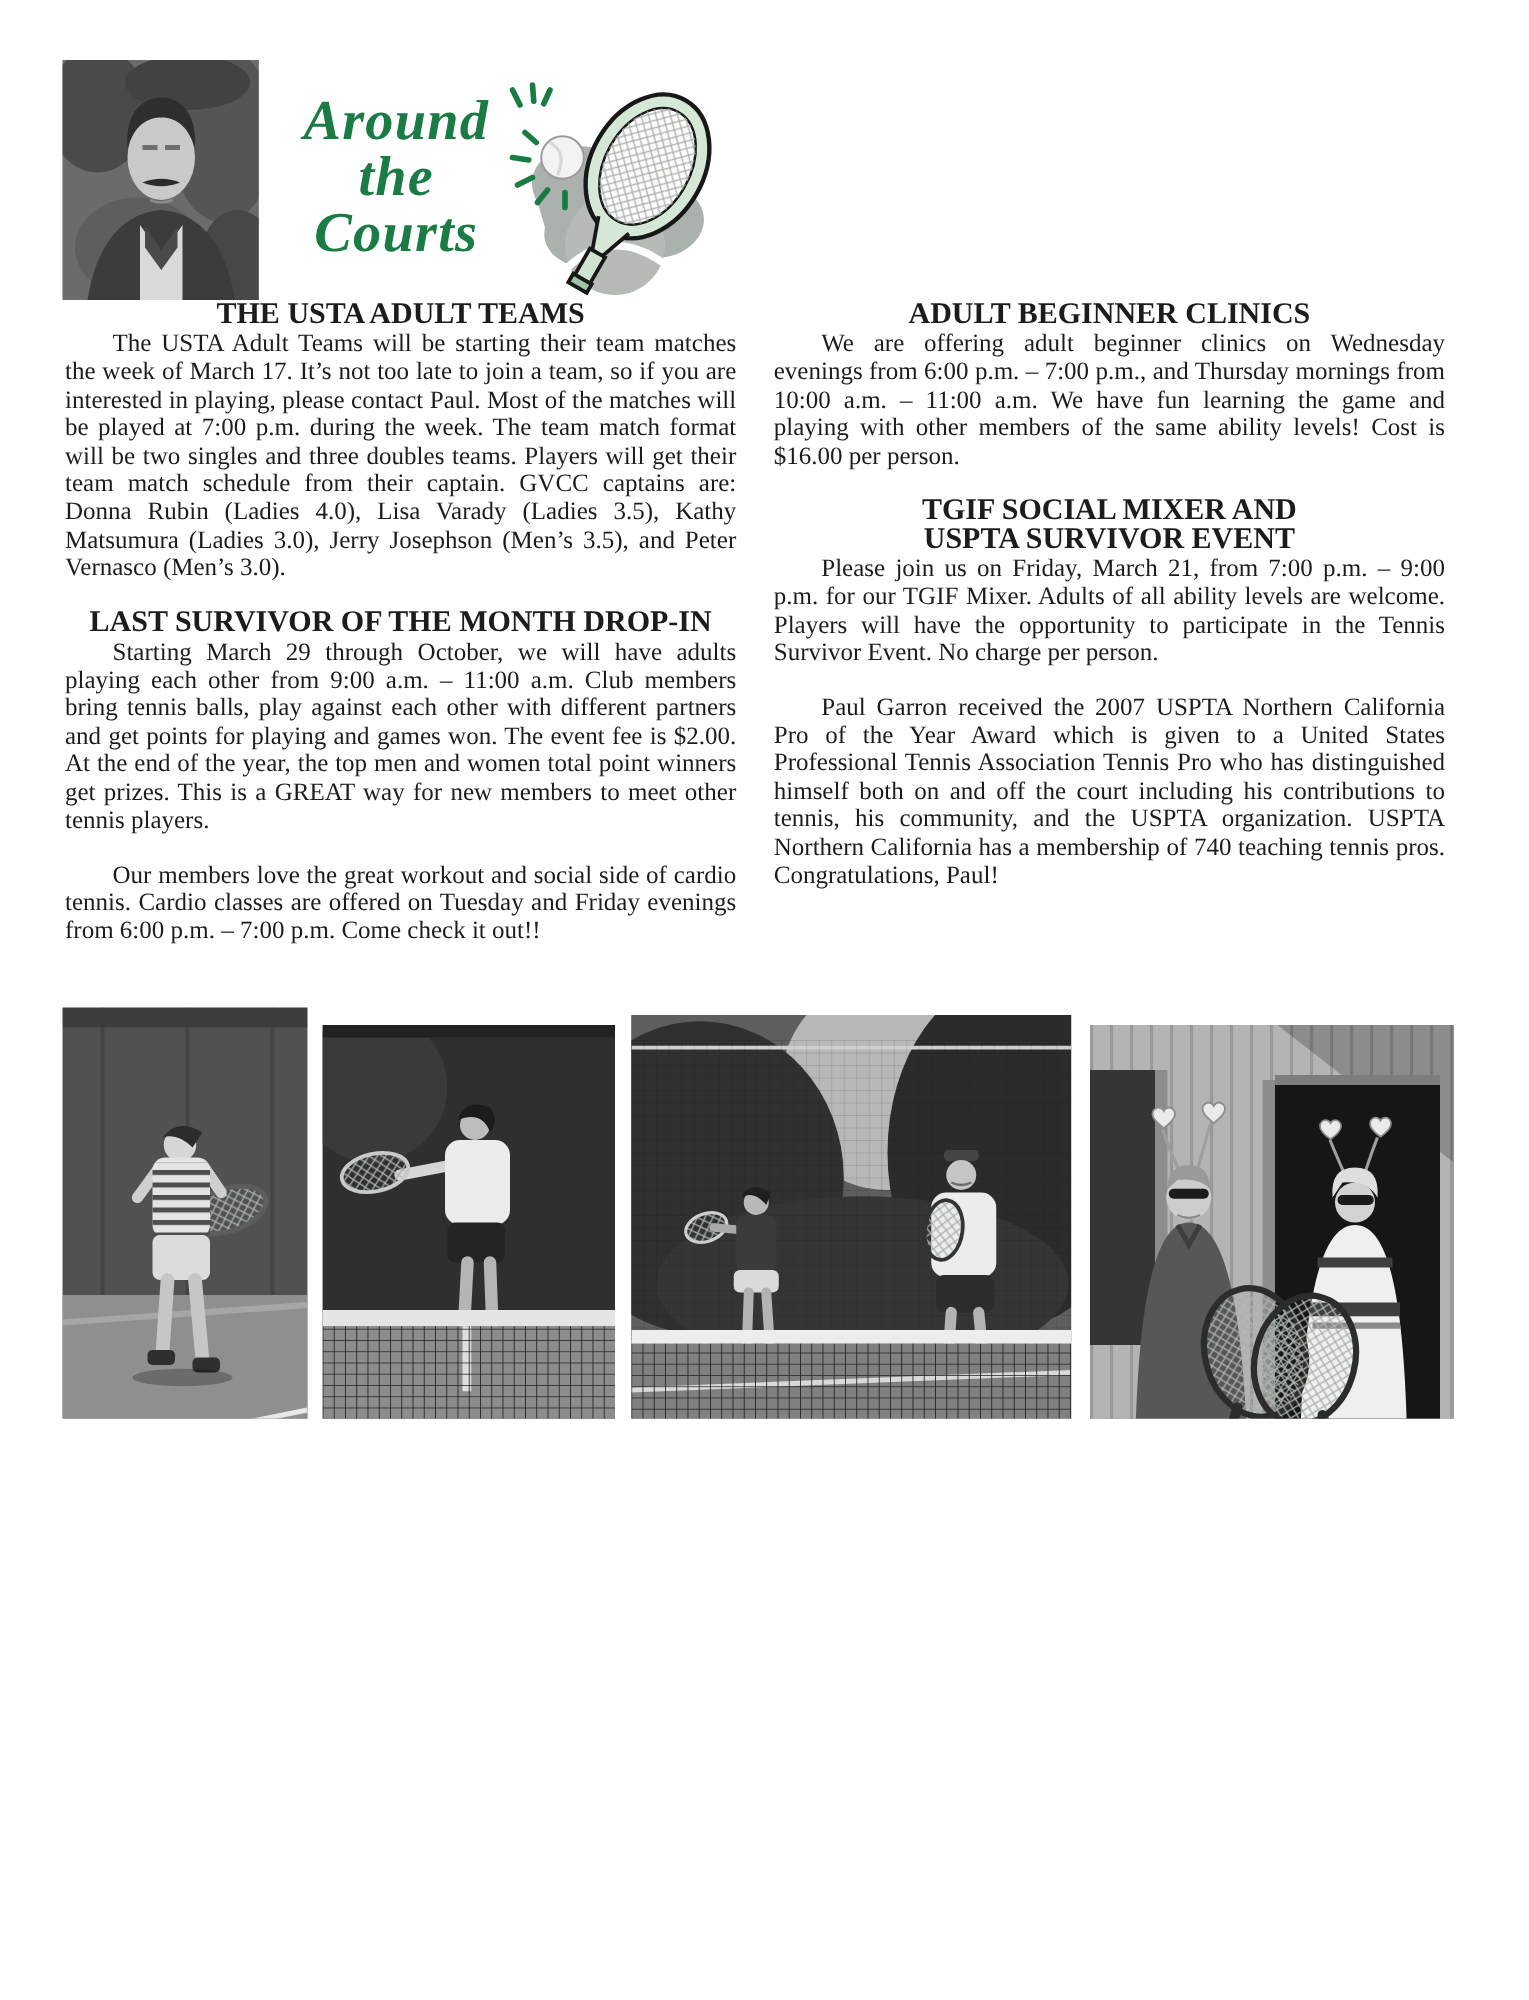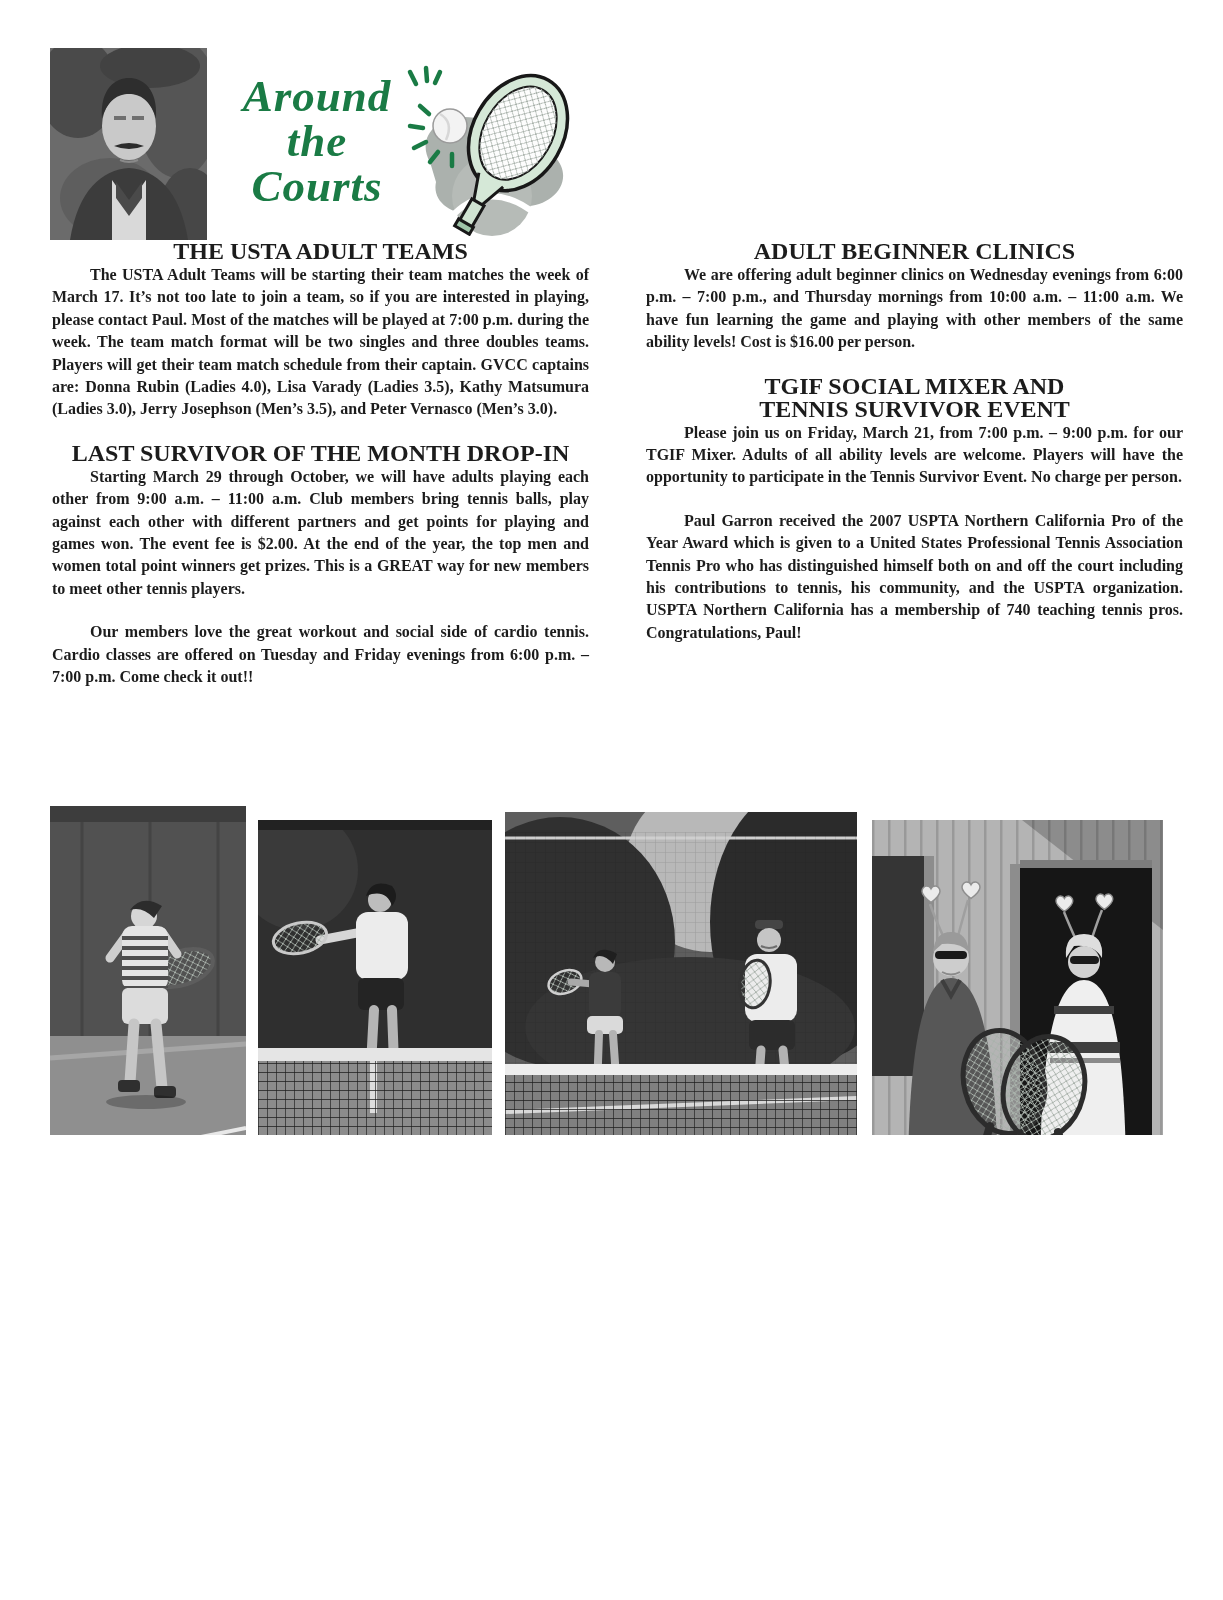--- a/index.html
+++ b/index.html
@@ -12,26 +12,26 @@
   .portrait { left:50px; top:48px; width:157px; height:192px; }
 
   .logo { position:absolute; left:222px; top:74px; width:190px; text-align:center;
           color:var(--accent); font-style:italic; font-weight:bold;
           font-size:45px; line-height:45px; letter-spacing:1px; }
 
   .racket-art { position:absolute; left:396px; top:64px; width:178px; height:172px; }
 
   .column { position:absolute; top:240px; width:537px; }
   .column.left  { left:52px; }
-  .column.right { left:646px; }
+  .column.right { left:619px; }
   .sec-h { margin:0 0 1px 0; text-align:center; font-size:24px; line-height:23px;
            font-weight:bold; white-space:pre-line; }
   .sec-h:empty { display:none; }
-  .sec-b { margin:0 0 21px 0; font-size:16px; line-height:22.4px; text-align:justify;
-           text-indent:38px;font-weight:bold; }
+  .sec-b { margin:0 0 21px 0; font-size:20px; line-height:22.4px; text-align:justify;
+           text-indent:38px; }
   section:last-child .sec-b { margin-bottom:0; }
 
   .p1 { left:50px;  top:806px;  width:196px; height:360px; }
   .p2 { left:258px; top:820px;  width:234px; height:346px; }
   .p3 { left:505px; top:812px;  width:352px; height:354px; }
   .p4 { left:872px; top:820px;  width:291px; height:346px; }
   .p5 { left:48px;  top:1183px; width:398px; height:278px; }
   .p6 { left:458px; top:1182px; width:347px; height:296px; }
   .p7 { left:813px; top:1187px; width:352px; height:280px; }
 
@@ -132,21 +132,21 @@
     </section>
   </div>
 
   <div class="column right">
     <section>
       <h2 class="sec-h">ADULT BEGINNER CLINICS</h2>
       <p class="sec-b">We are offering adult beginner clinics on Wednesday evenings from 6:00 p.m. – 7:00 p.m., and Thursday mornings from 10:00 a.m. – 11:00 a.m. We have fun learning the game and playing with other members of the same ability levels! Cost is $16.00 per person.</p>
     </section>
     <section>
       <h2 class="sec-h">TGIF SOCIAL MIXER AND
-TENNIS SURVIVOR EVENT</h2>
+USPTA SURVIVOR EVENT</h2>
       <p class="sec-b">Please join us on Friday, March 21, from 7:00 p.m. – 9:00 p.m. for our TGIF Mixer. Adults of all ability levels are welcome. Players will have the opportunity to participate in the Tennis Survivor Event. No charge per person.</p>
     </section>
     <section>
 
       <p class="sec-b">Paul Garron received the 2007 USPTA Northern California Pro of the Year Award which is given to a United States Professional Tennis Association Tennis Pro who has distinguished himself both on and off the court including his contributions to tennis, his community, and the USPTA organization. USPTA Northern California has a membership of 740 teaching tennis pros. Congratulations, Paul!</p>
     </section>
   </div>
 
   <figure class="photo p1">
     <svg viewBox="0 0 196 360" preserveAspectRatio="none">

